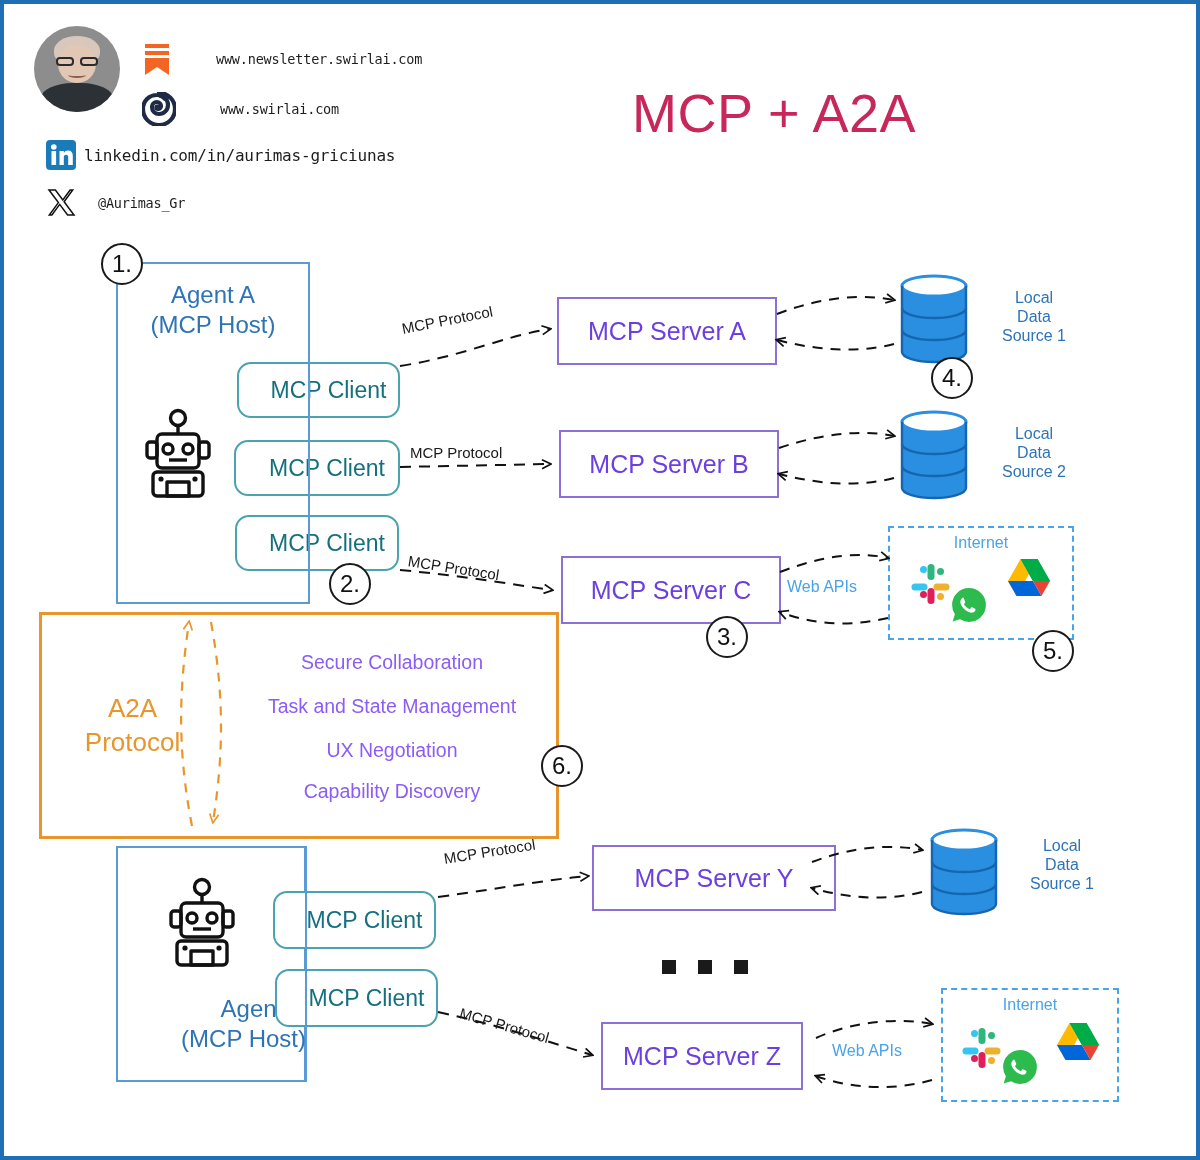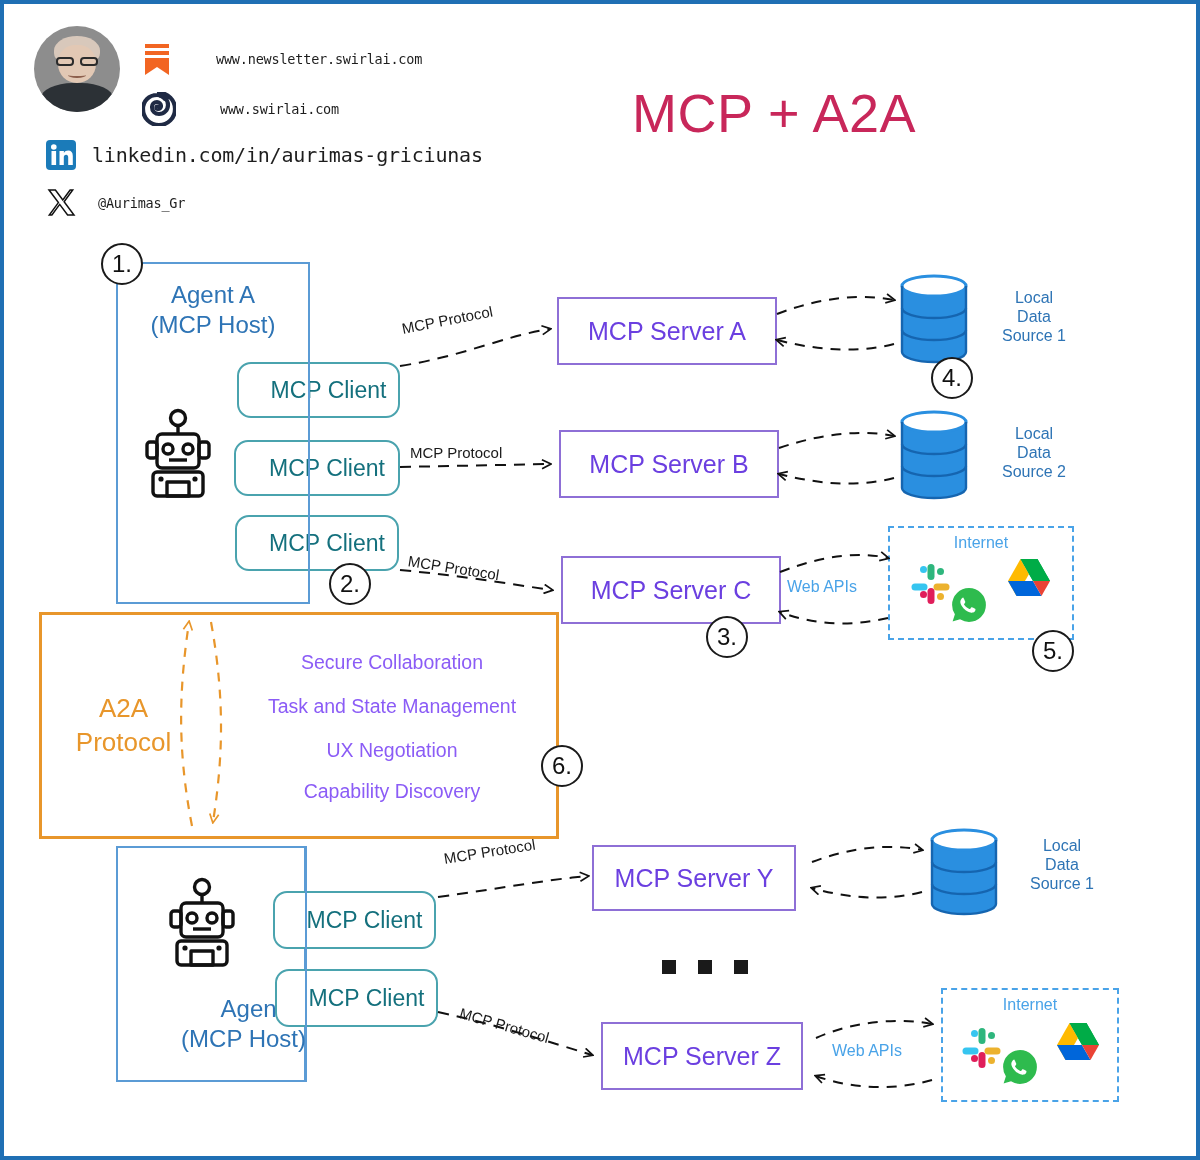--- a/index.html
+++ b/index.html
@@ -41,21 +41,21 @@
   .brand-row { position:absolute; display:flex; align-items:center; }
   .brand-row .txt {
     font-family: "DejaVu Sans Mono", "Liberation Mono", monospace;
     font-size: 13.5px; color: #1d1d1d; letter-spacing: -0.2px; white-space: nowrap;
   }
   #row-newsletter { left: 120px; top: 22px; }
   #row-swirlai    { left: 120px; top: 72px; }
   #row-linkedin   { left: 22px;  top: 118px; }
   #row-x          { left: 22px;  top: 166px; }
   #row-newsletter .txt, #row-swirlai .txt { margin-left: 44px; }
-  #row-linkedin .txt { margin-left: 14px; font-size: 20px; }
+  #row-linkedin .txt { margin-left: 6px; font-size: 16px; }
   #row-x .txt { margin-left: 20px; font-size: 13.5px; }
 
   .icon-sub { width: 30px; height: 34px; position: relative; }
   .icon-swirl, .icon-li, .icon-x { width: 34px; height: 34px; position: relative; }
 
   #title {
     position: absolute; left: 560px; top: 78px; width: 420px;
     text-align: center;
     font-size: 54px; font-weight: 400; color: #c8275a;
     letter-spacing: 0.5px;
@@ -346,21 +346,21 @@
         <path d="M18.5 3 L6 25 L14.5 40 L27 18 Z" fill="#ffba00"></path>
         <path d="M6 25 H31 L39.5 40 H14.5 Z" fill="#0066da"></path>
         <path d="M31 25 H48 L39.5 40 Z" fill="#ea4335"></path>
         <path d="M18.5 3 L27 18 L31 25 H48 L35.5 3 Z" fill="#00ac47"></path>
       </svg>
     </span>
   </div>
   <div class="step" style="left:1028px; top:626px;">5.</div>
 
   <div class="a2a-box" style="left:35px; top:608px; width:520px; height:227px;"></div>
-  <div class="a2a-title" style="left:40px; top:687px; width:150px;padding-left:9px;">A2A
+  <div class="a2a-title" style="left:49px; top:687px; width:150px;padding-left:9px;">A2A
 Protocol</div>
   <div class="a2a-item" style="left:238px; top:647px; width:300px;">Secure Collaboration</div>
   <div class="a2a-item" style="left:238px; top:691px; width:300px;">Task and State Management</div>
   <div class="a2a-item" style="left:238px; top:735px; width:300px;">UX Negotiation</div>
   <div class="a2a-item" style="left:238px; top:776px; width:300px;">Capability Discovery</div>
   <div class="step" style="left:537px; top:741px;">6.</div>
 
   <div class="host-box" style="left:112px; top:842px; width:190px; height:236px;"></div>
   <div class="ico" style="left:162px; top:873px;">
     <svg width="72" height="90" viewBox="0 0 72 90">
@@ -382,21 +382,21 @@
   </div>
   <div class="host-label" style="left:112px; top:990px; width:190px;text-align:right;">Agent B
 (MCP Host)</div>
 
   <div class="client-box" style="left:269px; top:887px; width:163px; height:58px;">MCP Client</div>
   <div class="client-box" style="left:271px; top:965px; width:163px; height:58px;">MCP Client</div>
 
   <div class="edge-label" style="left:440px; top:846px; transform: rotate(-9deg);">MCP Protocol</div>
   <div class="edge-label" style="left:456px; top:1000px; transform: rotate(16deg);">MCP Protocol</div>
 
-  <div class="server-box" style="left:588px; top:841px; width:204px; height:66px;">MCP Server Y</div>
+  <div class="server-box" style="left:588px; top:841px; width:244px; height:66px;">MCP Server Y</div>
   <div class="server-box" style="left:597px; top:1018px; width:202px; height:68px;">MCP Server Z</div>
 
   <div class="dots" style="left:658px; top:956px;">
     <i></i>
       <i></i>
       <i></i>
   </div>
 
   <div class="ico" style="left:920px; top:824px;">
     <svg width="80" height="96" viewBox="0 0 80 96">

